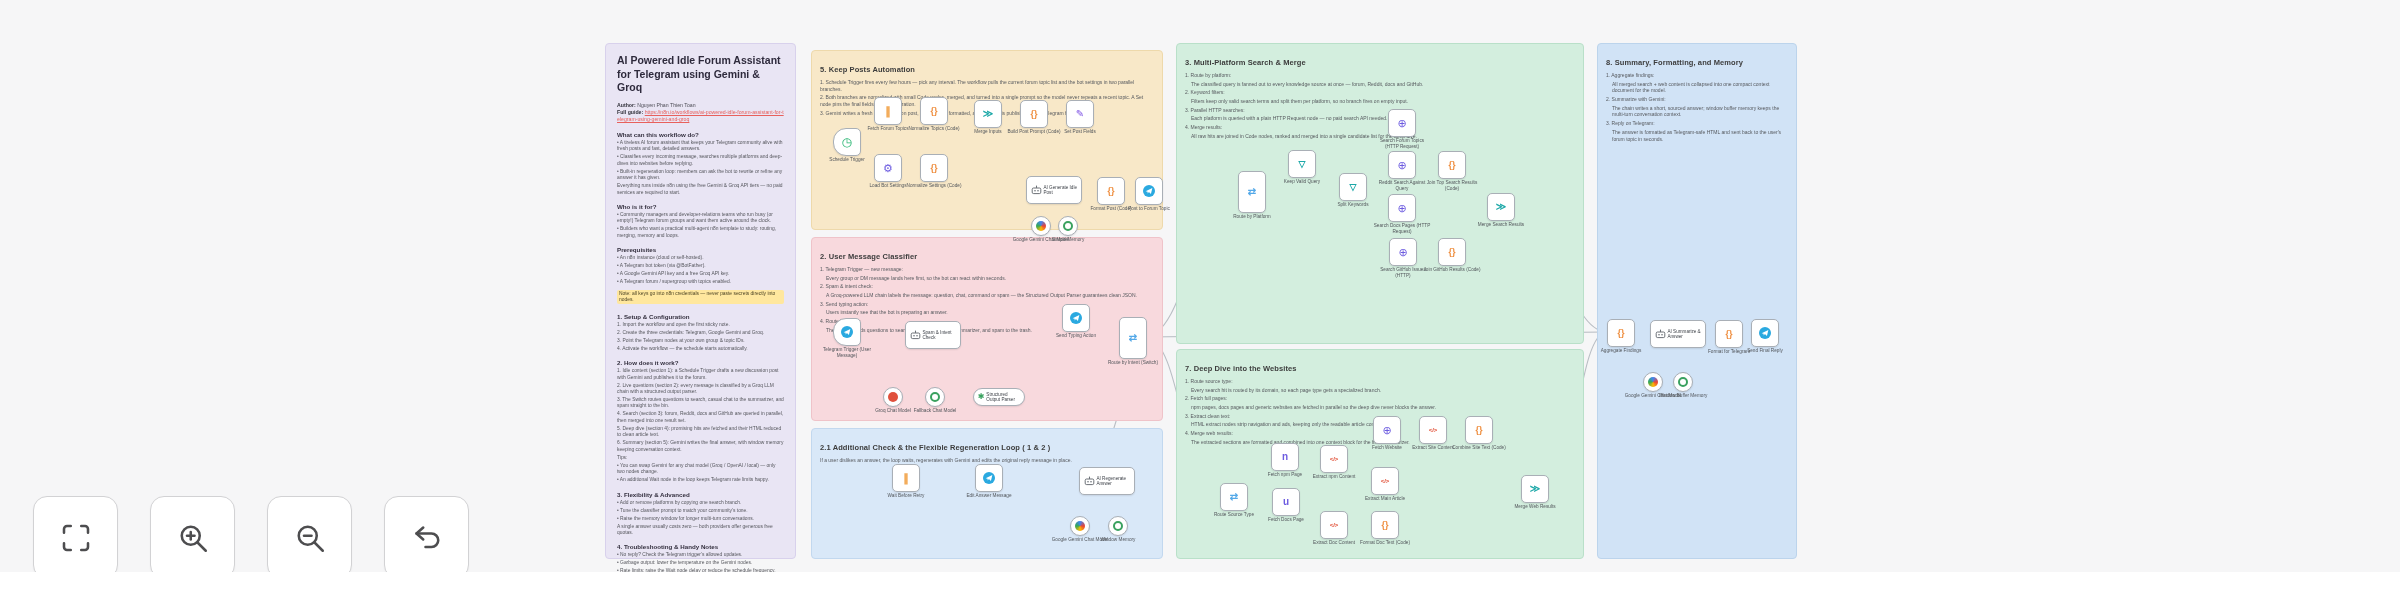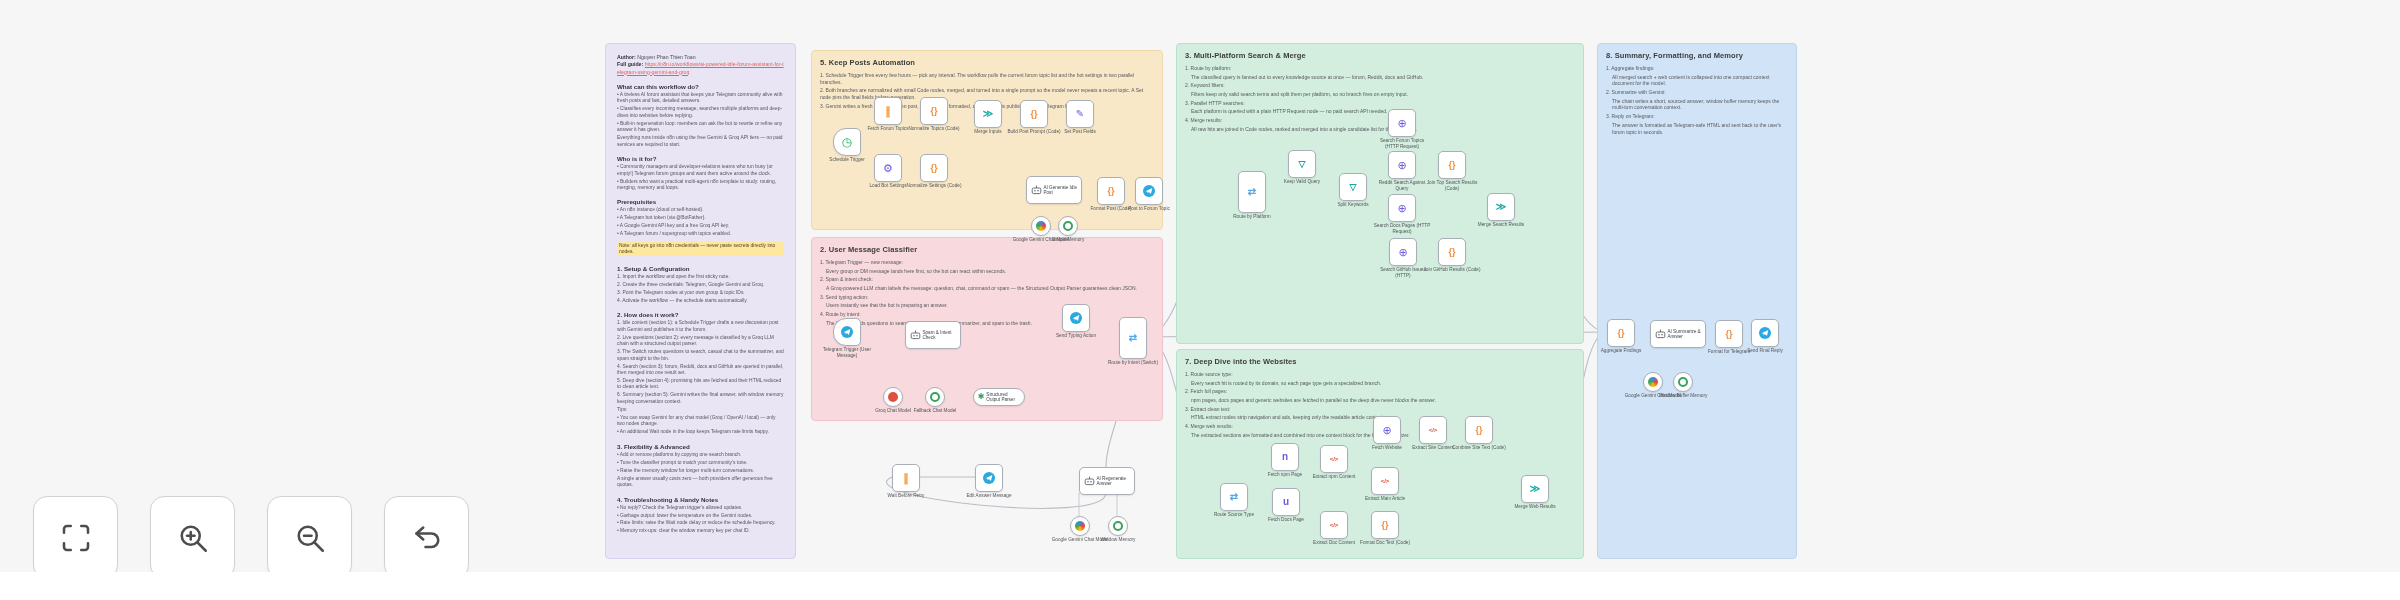--- a/index.html
+++ b/index.html
@@ -1,20 +1,20 @@
 <!DOCTYPE html>
 <html><head>
 <meta charset="utf-8">
 <style>
   html,body{margin:0;padding:0;}
   body{width:2400px;height:600px;background:#ffffff;font-family:"Liberation Sans",sans-serif;position:relative;overflow:hidden;}
   #canvas{position:absolute;left:0;top:0;width:2400px;height:586px;background:#f6f6f7;overflow:hidden;}
 
   
-  .sticky{position:absolute;border-radius:4px;border:1px solid rgba(0,0,0,0.05);padding:7px 8px;box-sizing:border-box;}
+  .sticky{position:absolute;border-radius:4px;border:1px solid rgba(0,0,0,0.05);padding:14px 8px;box-sizing:border-box;}
   .sticky h3{margin:0 0 5px 0;font-size:7.5px;font-weight:bold;color:#3c3c3c;letter-spacing:0.1px;}
   .note-line{font-size:5px;line-height:1.34;color:#56595e;margin:0 0 2px 0;}
 
   #panel-docs{left:605px;top:43px;width:191px;height:516px;background:#e9e5f4;border-color:#d8d1ec;padding:10px 11px;}
   #panel-automation{left:811px;top:50px;width:352px;height:180px;background:#f8e8c8;border-color:#eeD9ab;}
   #panel-classifier{left:811px;top:237px;width:352px;height:184px;background:#f8d9dd;border-color:#efc3c9;}
   #panel-regeneration{left:811px;top:428px;width:352px;height:131px;background:#d9e8f8;border-color:#c2d8ef;}
   #panel-search{left:1176px;top:43px;width:408px;height:301px;background:#d3eede;border-color:#b9e0c9;}
   #panel-deepdive{left:1176px;top:349px;width:408px;height:210px;background:#d3eede;border-color:#b9e0c9;}
   #panel-summary{left:1597px;top:43px;width:200px;height:516px;background:#d1e3f6;border-color:#bcd4ec;}
@@ -106,20 +106,21 @@
       <path d="M892 347 L 892 387" fill="none" stroke="#c3c7cb" stroke-width="0.9"></path>
       <path d="M934 347 L 934 387" fill="none" stroke="#c3c7cb" stroke-width="0.9"></path>
       <path d="M998 347 L 998 388" fill="none" stroke="#c3c7cb" stroke-width="0.9"></path>
       <path d="M1079 493 L 1079 516" fill="none" stroke="#c3c7cb" stroke-width="0.9"></path>
       <path d="M1117 493 L 1117 516" fill="none" stroke="#c3c7cb" stroke-width="0.9"></path>
       <path d="M1652 346 L 1652 372" fill="none" stroke="#c3c7cb" stroke-width="0.9"></path>
       <path d="M1682 346 L 1682 372" fill="none" stroke="#c3c7cb" stroke-width="0.9"></path>
     </svg>
 
   <div class="sticky" id="panel-docs">
+    <div class="docs-title">AI Powered Idle Forum Assistant for Telegram using Gemini &amp; Groq</div>
     <div class="docs-meta">
       <b>Author:</b>
       <span>Nguyen Phan Thien Toan</span><br>
       <b>Full guide:</b>
       <span class="docs-link">https://n8n.io/workflows/ai-powered-idle-forum-assistant-for-telegram-using-gemini-and-groq</span>
     </div>
     <div id="docs-sections">
         <div class="docs-sec">
           <h4>What can this workflow do?</h4>
           <div class="docs-line">• A tireless AI forum assistant that keeps your Telegram community alive with fresh posts and fast, detailed answers.</div>
@@ -185,20 +186,26 @@
         <div class="note-line" style="padding-left: 6px;">Every group or DM message lands here first, so the bot can react within seconds.</div>
         <div class="note-line" style="padding-left: 0px;">2. Spam &amp; intent check:</div>
         <div class="note-line" style="padding-left: 6px;">A Groq-powered LLM chain labels the message: question, chat, command or spam — the Structured Output Parser guarantees clean JSON.</div>
         <div class="note-line" style="padding-left: 0px;">3. Send typing action:</div>
         <div class="note-line" style="padding-left: 6px;">Users instantly see that the bot is preparing an answer.</div>
         <div class="note-line" style="padding-left: 0px;">4. Route by intent:</div>
         <div class="note-line" style="padding-left: 6px;">The Switch sends questions to search, casual chat to the summarizer, and spam to the trash.</div>
       </div>
   </div>
 
+  <div class="sticky" id="panel-regeneration">
+    <h3>2.1 Additional Check &amp; the Flexible Regeneration Loop ( 1 &amp; 2 )</h3>
+    <div>
+        <div class="note-line" style="padding-left: 0px;">If a user dislikes an answer, the loop waits, regenerates with Gemini and edits the original reply message in place.</div>
+      </div>
+  </div>
 
   <div class="sticky" id="panel-search">
     <h3>3. Multi-Platform Search &amp; Merge</h3>
     <div>
         <div class="note-line" style="padding-left: 0px;">1. Route by platform:</div>
         <div class="note-line" style="padding-left: 6px;">The classified query is fanned out to every knowledge source at once — forum, Reddit, docs and GitHub.</div>
         <div class="note-line" style="padding-left: 0px;">2. Keyword filters:</div>
         <div class="note-line" style="padding-left: 6px;">Filters keep only valid search terms and split them per platform, so no branch fires on empty input.</div>
         <div class="note-line" style="padding-left: 0px;">3. Parallel HTTP searches:</div>
         <div class="note-line" style="padding-left: 6px;">Each platform is queried with a plain HTTP Request node — no paid search API needed.</div>

